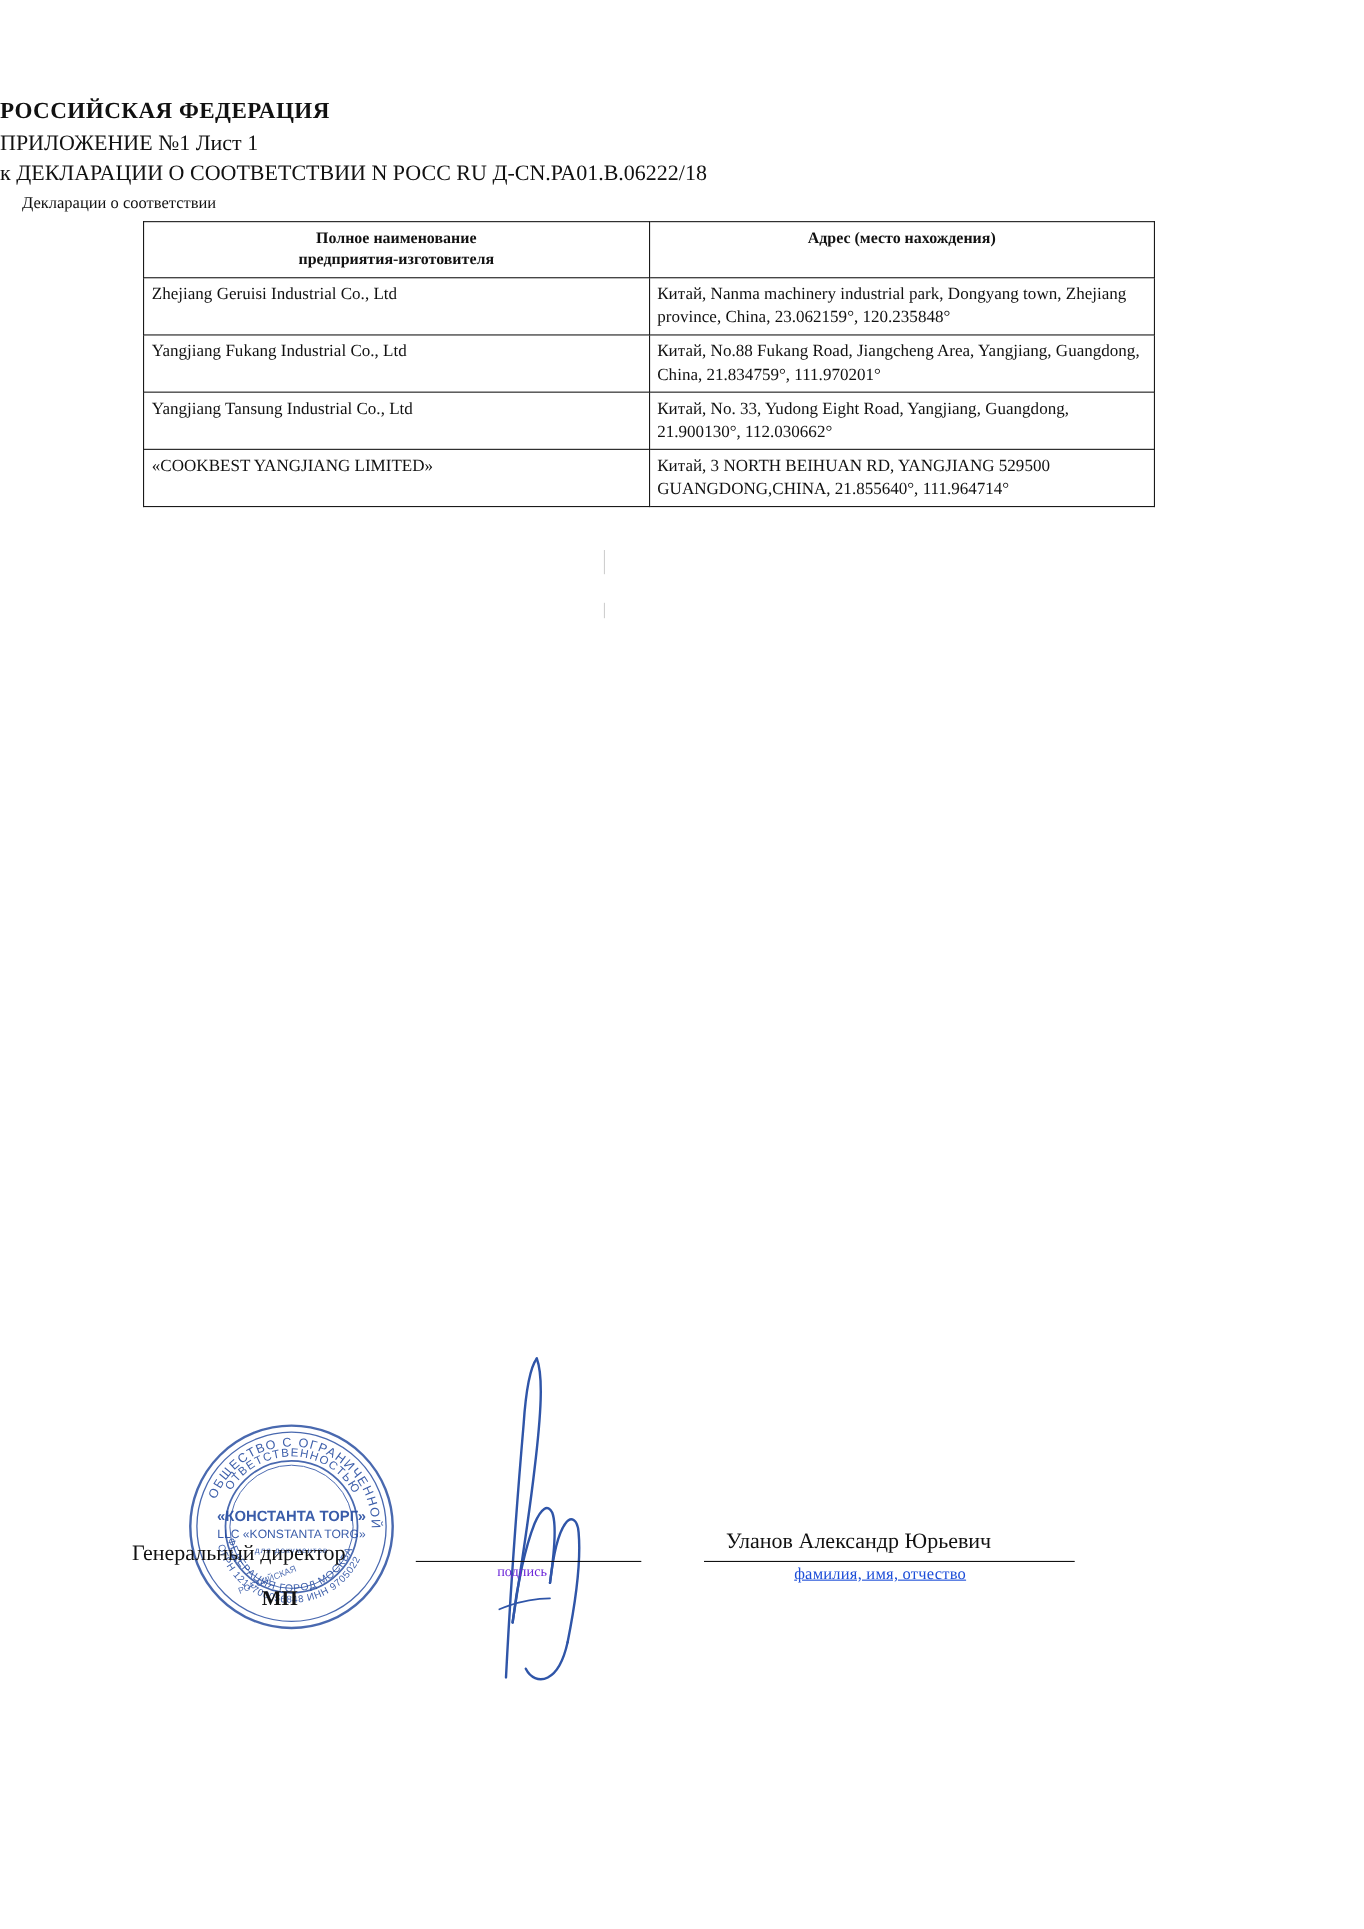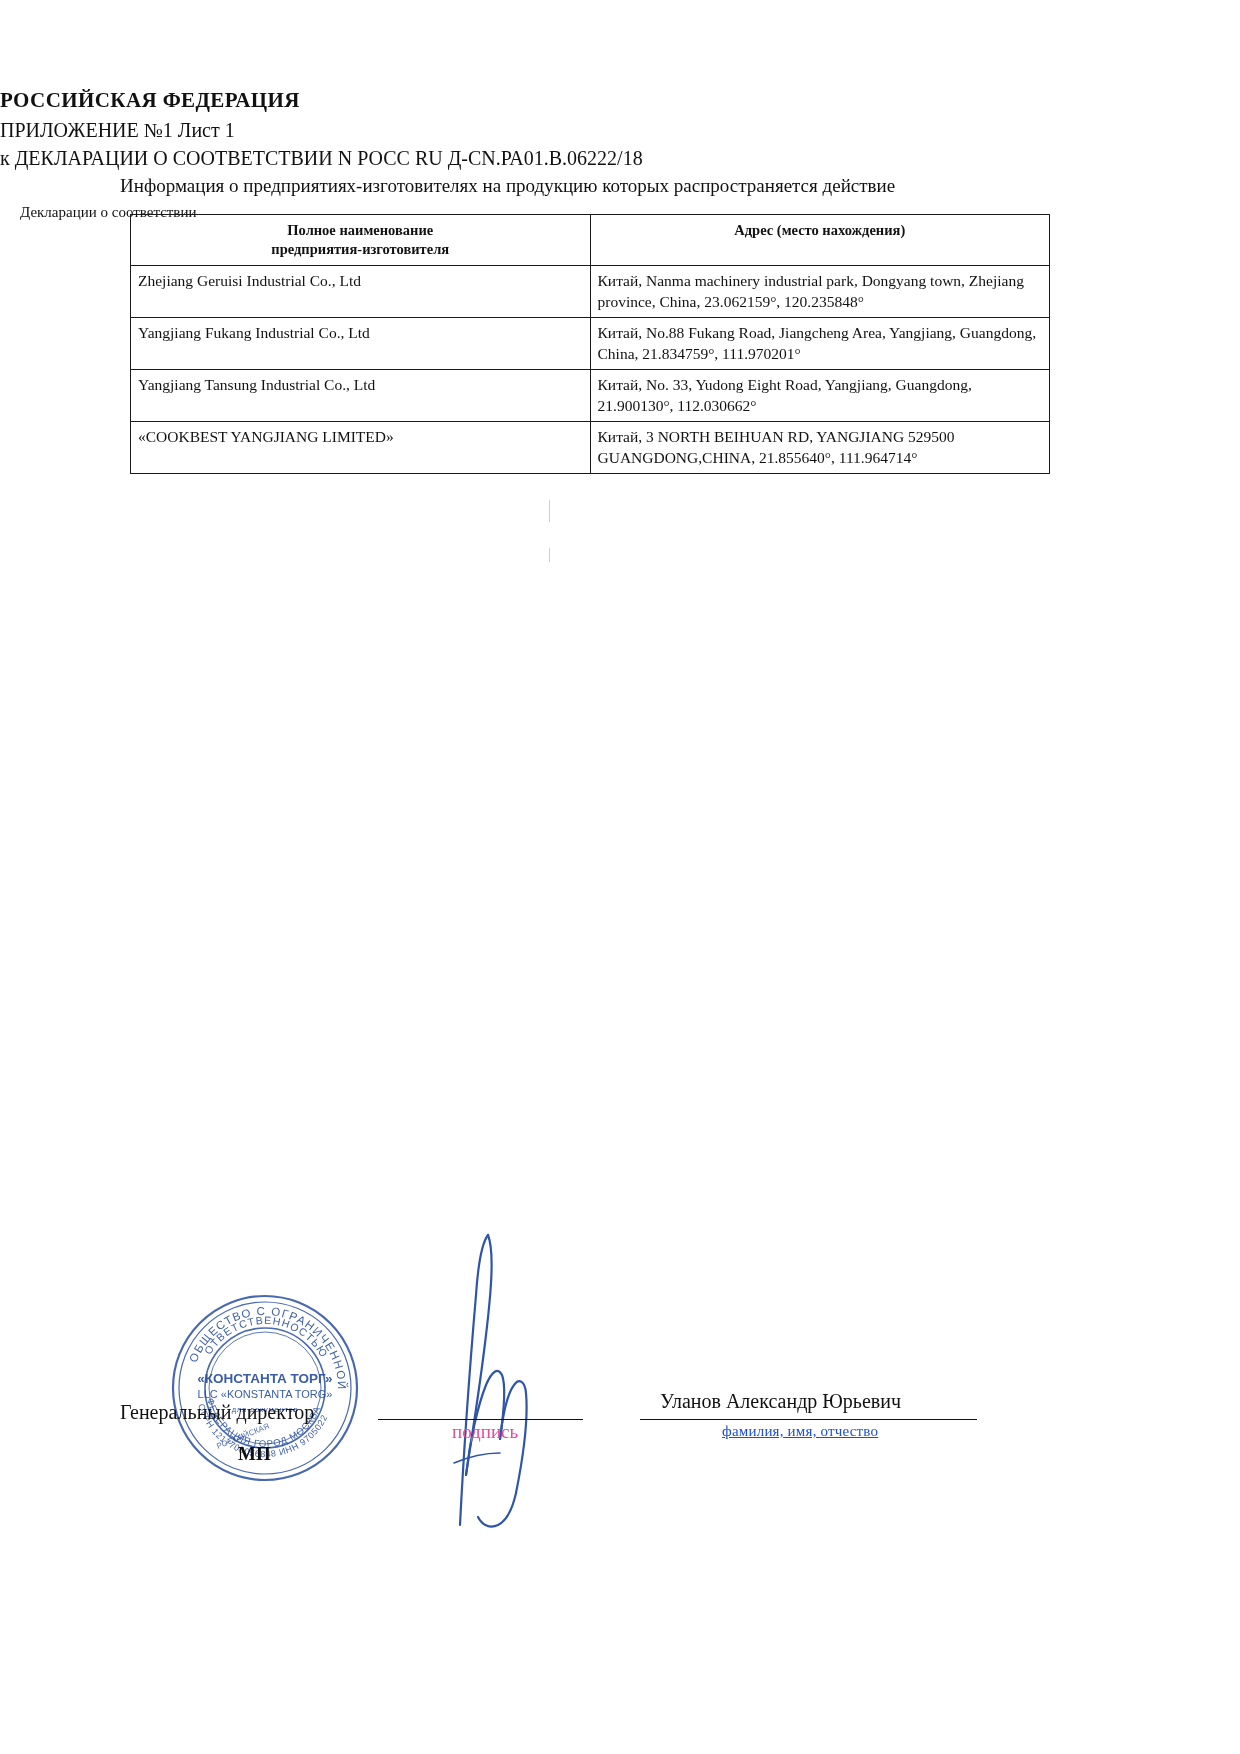--- a/index.html
+++ b/index.html
@@ -50,21 +50,21 @@
   }
   .title-sub4 {
     font-size: 15px;
     line-height: 27px;
     margin-left: 20px;
   }
 
   
   .tbl-wrap {
     position: absolute;
-    top: 214px;
+    top: 201px;
     left: 130px;
     width: 861px;
   }
   table.manufacturers {
     border-collapse: collapse;
     width: 920px;
     table-layout: fixed;
   }
   table.manufacturers th,
   table.manufacturers td {
@@ -133,22 +133,22 @@
   }
   .line-fio {
     left: 640px;
     top: 139px;
     width: 337px;
   }
   .cap-podpis {
     position: absolute;
     left: 452px;
     top: 141px;
-    font-size: 19px;
-    color: #ec4899;
+    font-size: 13px;
+    color: #6d28d9;
   }
   .cap-fio {
     position: absolute;
     left: 722px;
     top: 143px;
     font-size: 15px;
     color: #1d4ed8;
     letter-spacing: 0.2px;
     text-decoration: underline;
   }
@@ -183,21 +183,20 @@
 </style>
 </head>
 <body>
 
 <div class="page">
 
   <div class="header">
     <div class="title-main">РОССИЙСКАЯ ФЕДЕРАЦИЯ</div>
     <div class="title-sub1">ПРИЛОЖЕНИЕ №1 Лист 1</div>
     <div class="title-sub2">к ДЕКЛАРАЦИИ О СООТВЕТСТВИИ N РОСС RU Д-CN.РА01.В.06222/18</div>
-    <div class="title-sub3">Информация о предприятиях-изготовителях на продукцию которых распространяется действие</div>
     <div class="title-sub4">Декларации о соответствии</div>
   </div>
 
   <div class="tbl-wrap">
     <table class="manufacturers">
       <thead>
         <tr>
           <th class="col-name">
             <div>Полное наименование</div>
             <div>предприятия-изготовителя</div>

